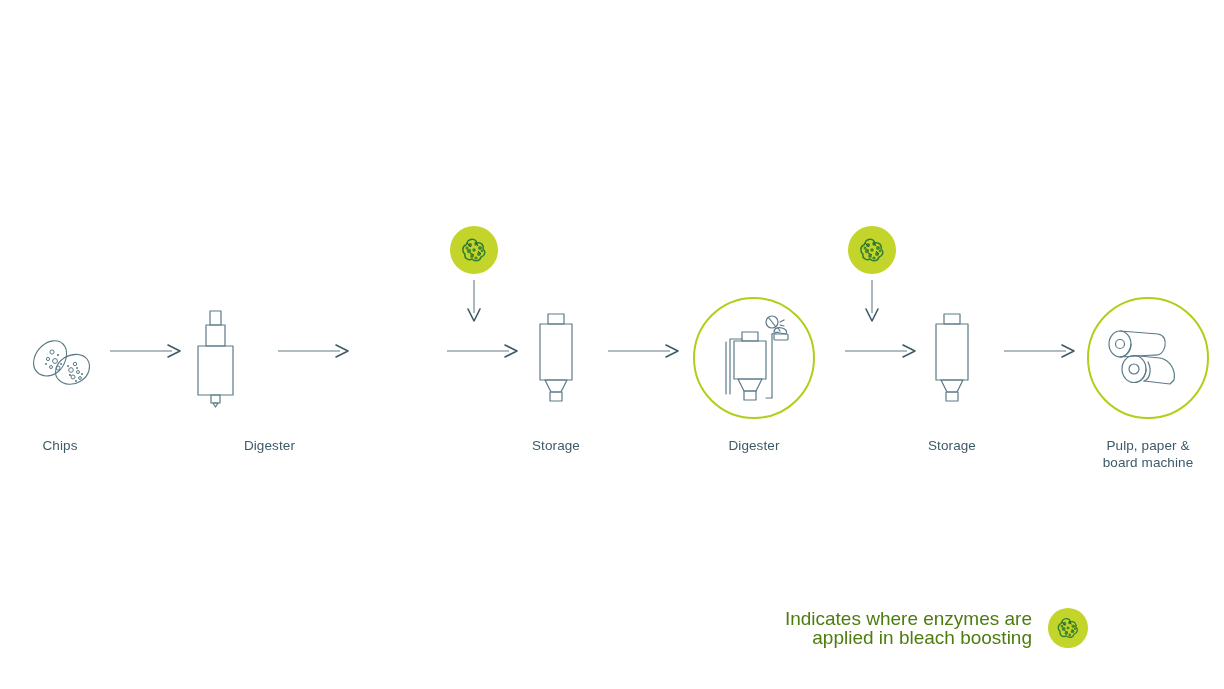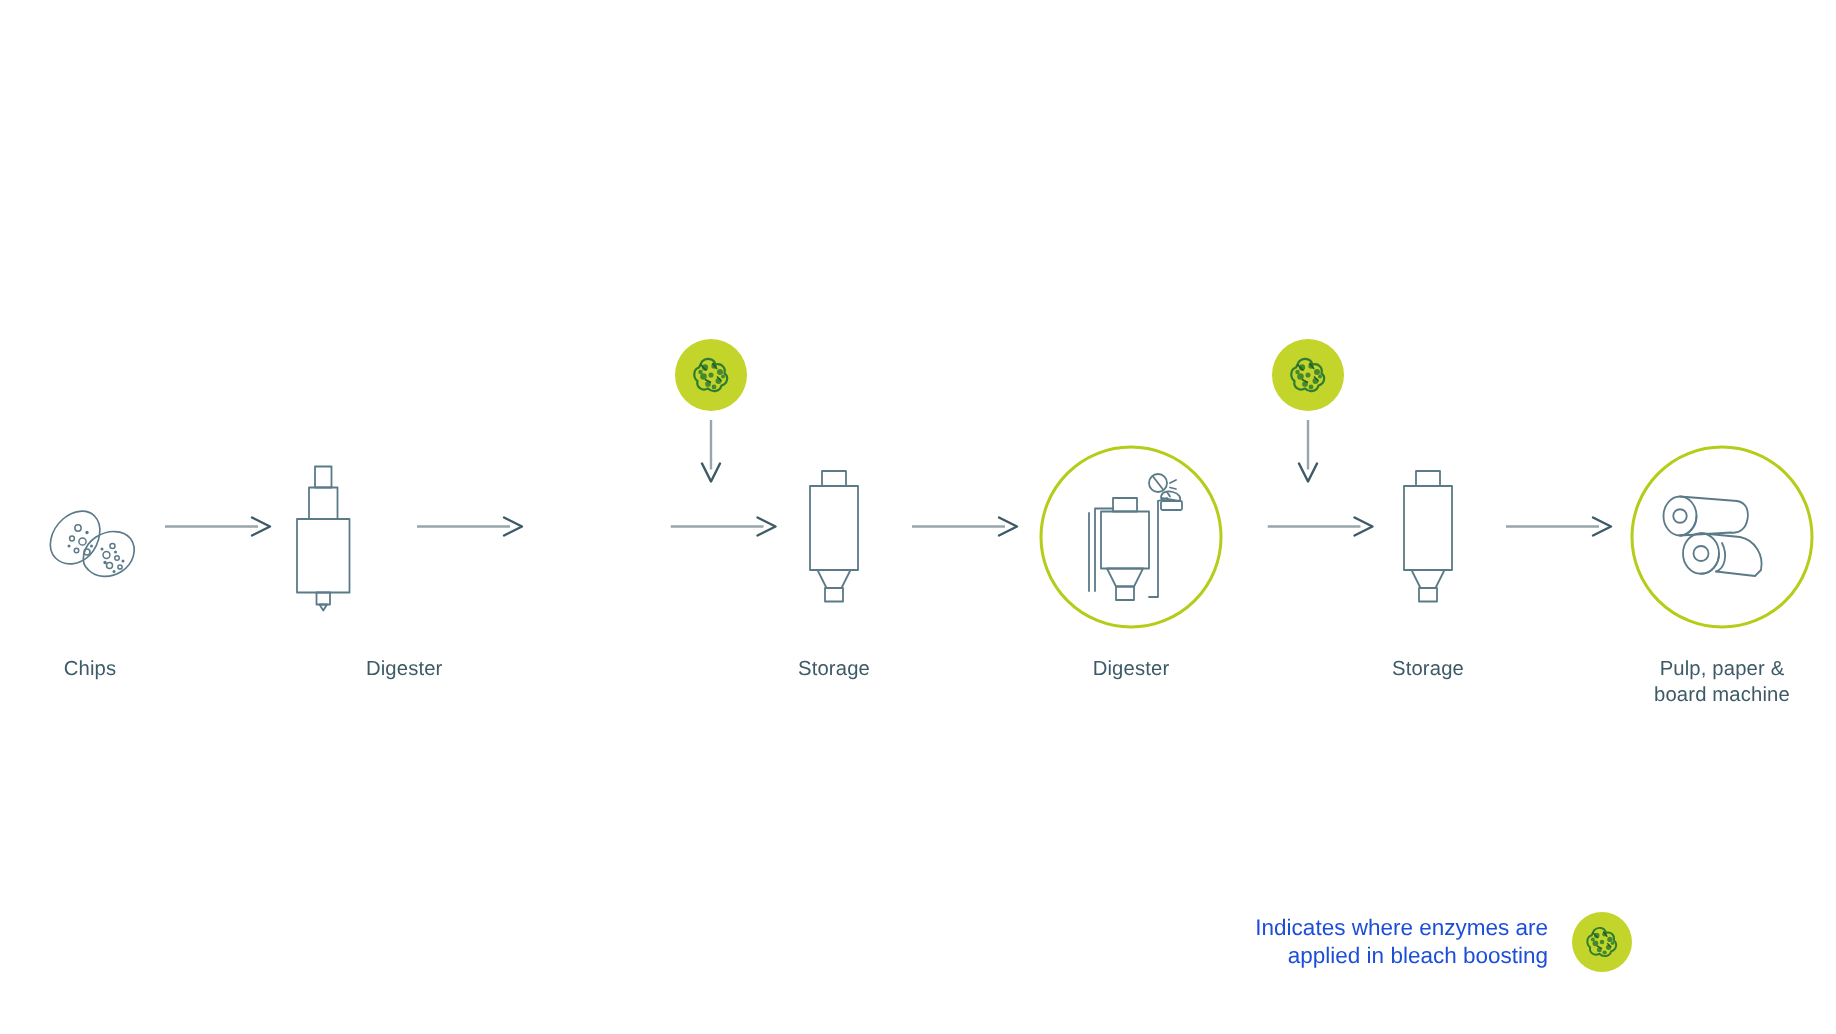--- a/index.html
+++ b/index.html
@@ -72,23 +72,23 @@
     right: 24px;
     width: 380px;
   }
   .legend-row {
     display: flex;
     align-items: center;
     justify-content: flex-end;
     gap: 16px;
   }
   .legend-text {
-    font-size: 15px;
+    font-size: 19px;
     line-height: 19px;
-    color: #1d4ed8;
+    color: #4d7c0f;
     text-align: right;
     white-space: pre-line;
   }
   .legend-mark-filled {
     width: 40px;
     height: 40px;
     border-radius: 50%;
     background: #c3d42a;
     display: flex;
     align-items: center;

